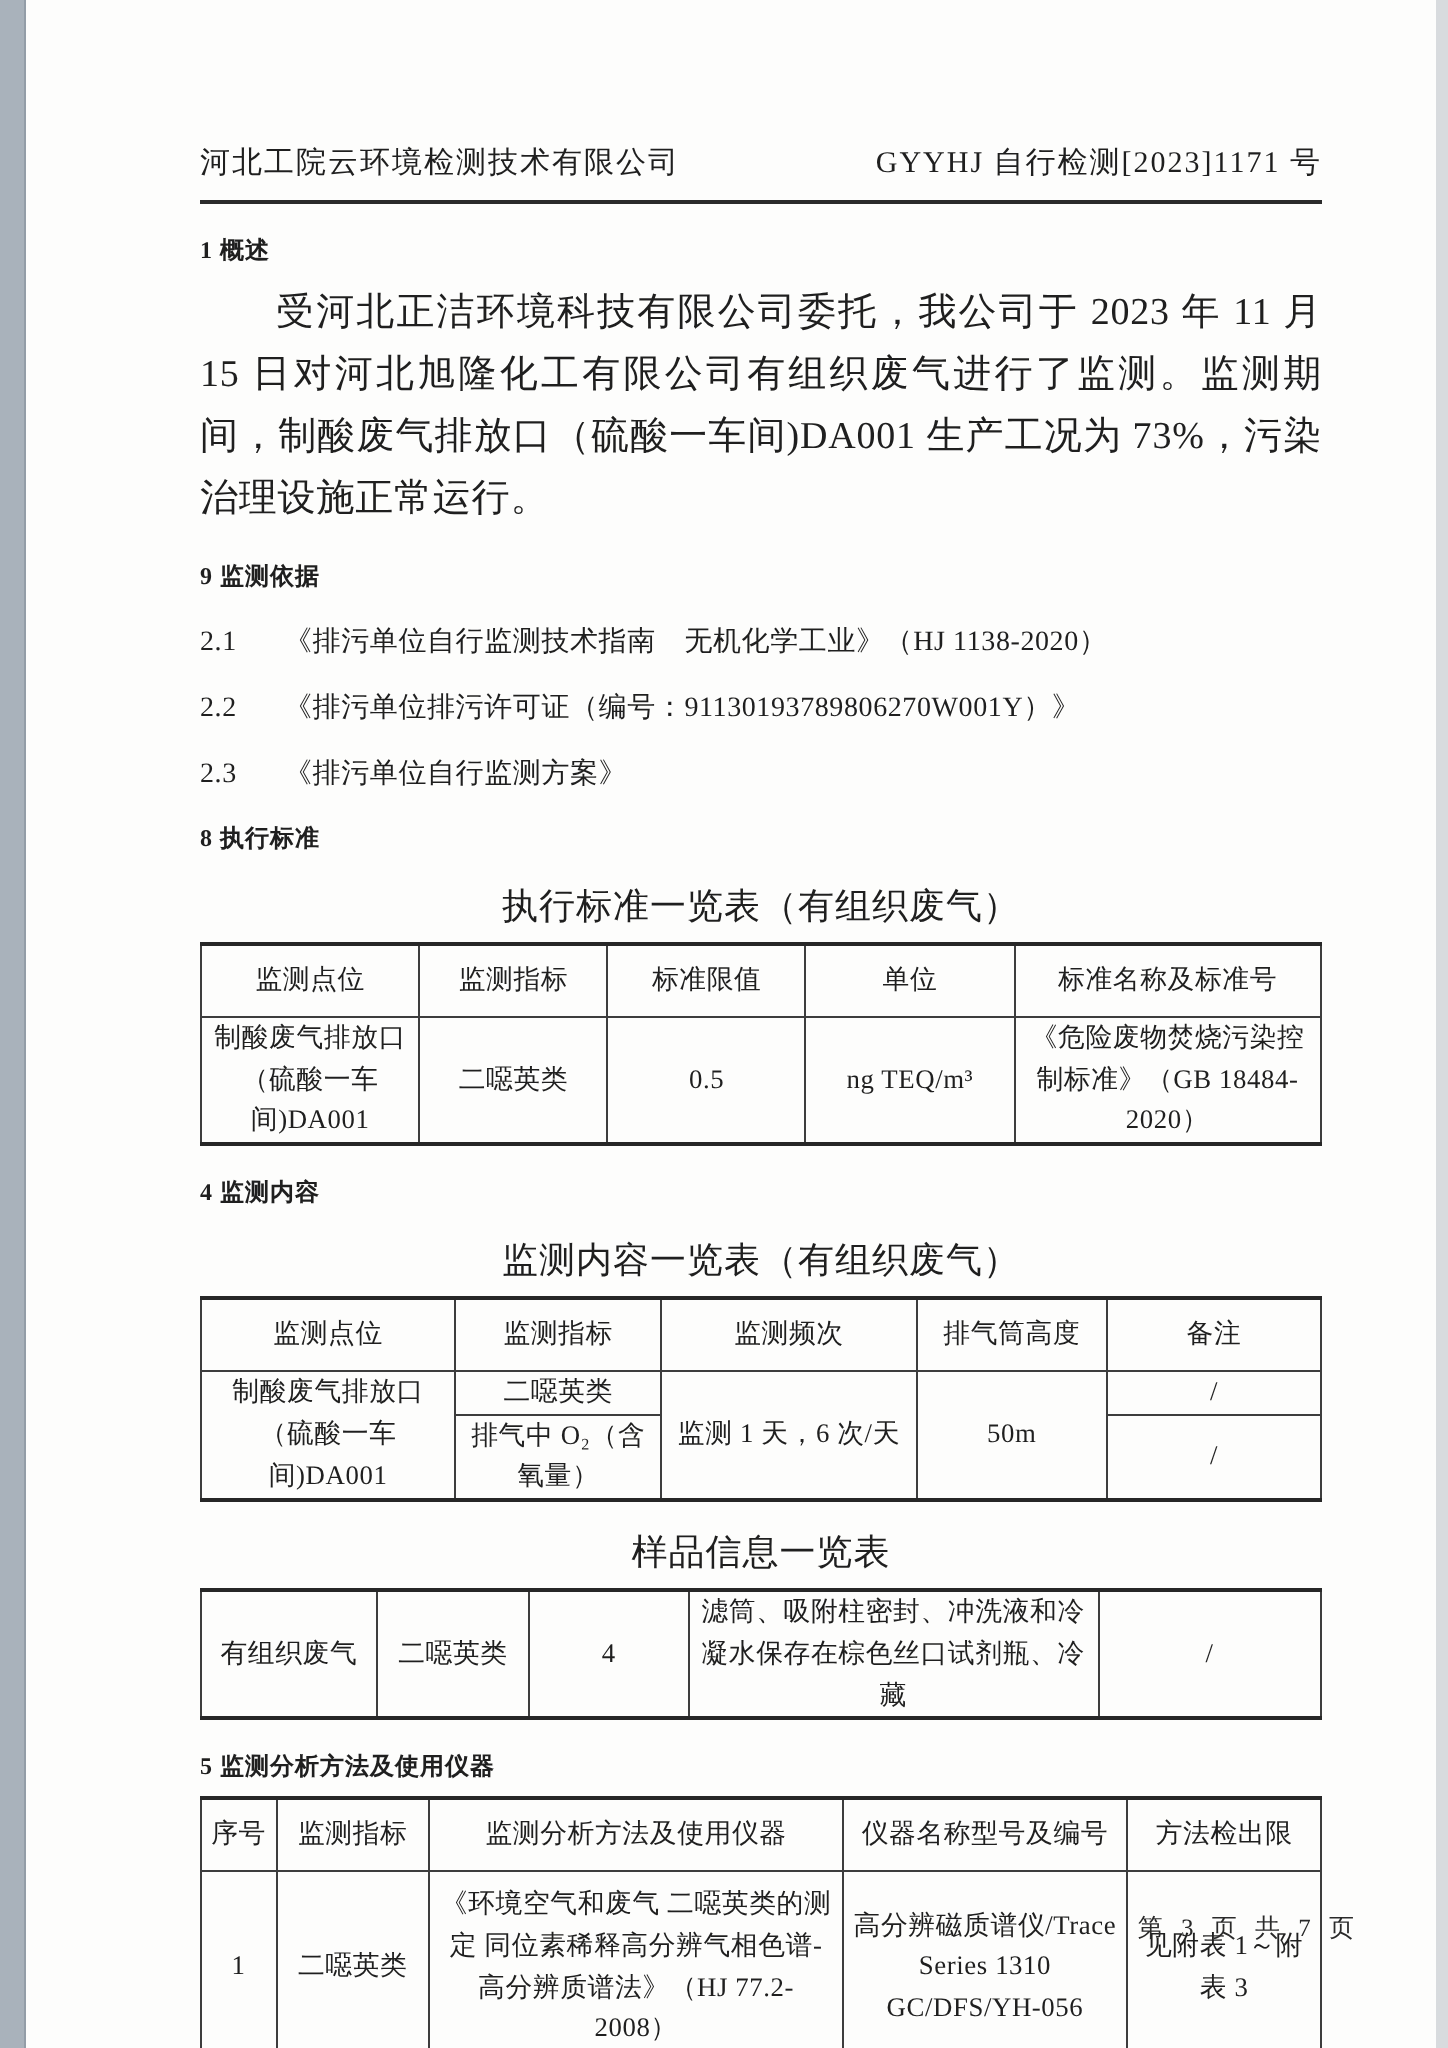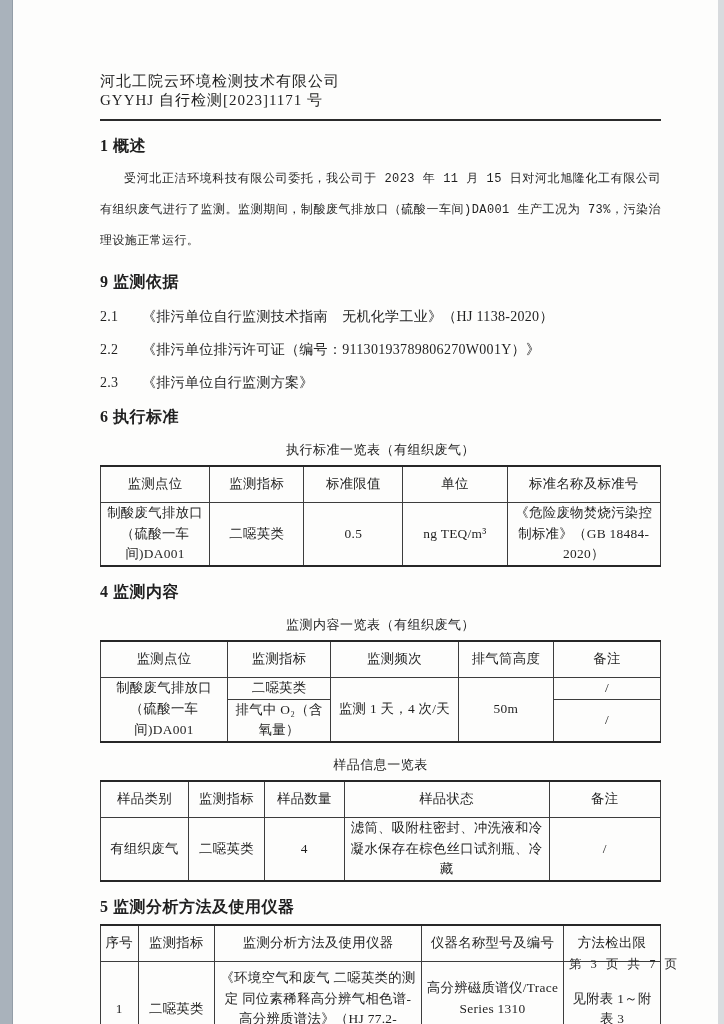--- a/index.html
+++ b/index.html
@@ -18,30 +18,30 @@
   .edge-right {
     position: absolute; right: 0; top: 0; width: 6px; height: 1024px;
     background: #d8dbde;
   }
   .content {
     position: absolute; left: 100px; top: 72px; width: 561px;
   }
   .doc-header {
     display: flex; justify-content: space-between; align-items: baseline;
     font-size: 15px; letter-spacing: 1px;
-    border-bottom: 2px solid #2b2b2b; padding-bottom: 9px; flex-direction: column;
+    border-bottom: 2px solid #2b2b2b; padding-bottom: 9px;
   }
-  .sec-title { font-weight: bold; font-size: 16px; margin-top: 15px; letter-spacing: 0.5px; }
+  .sec-title { font-weight: bold; font-size: 12px; margin-top: 15px; letter-spacing: 0.5px; }
   .para {
-    margin-top: 7px; font-size: 12px; line-height: 31px;
-    text-indent: 2em; text-align: justify; letter-spacing: 0.4px; font-family: Liberation Mono, monospace;
+    margin-top: 7px; font-size: 19px; line-height: 31px;
+    text-indent: 2em; text-align: justify; letter-spacing: 0.4px;
   }
   .ref-item { margin-top: 15px; font-size: 14px; letter-spacing: 0.3px; }
   .ref-num { display: inline-block; min-width: 42px; }
-  .tbl-title { margin-top: 13px; text-align: center; font-size: 13px; letter-spacing: 0.5px; }
+  .tbl-title { margin-top: 13px; text-align: center; font-size: 18px; letter-spacing: 0.5px; }
   table.rpt {
     width: 100%; border-collapse: collapse; margin-top: 6px;
     border-top: 2.5px solid #272727; border-bottom: 2.5px solid #272727;
     font-size: 13.4px;
   }
   table.rpt th, table.rpt td {
     border: 1px solid #3d3d3d;
     border-top-width: 1px; text-align: center; vertical-align: middle;
     padding: 0 3px; line-height: 1.55; font-weight: normal;
     letter-spacing: 0.3px;
@@ -74,21 +74,21 @@
   <div class="ref-item">
     <span class="ref-num">2.1</span><span>《排污单位自行监测技术指南　无机化学工业》（HJ 1138-2020）</span>
   </div>
   <div class="ref-item">
     <span class="ref-num">2.2</span><span>《排污单位排污许可证（编号：91130193789806270W001Y）》</span>
   </div>
   <div class="ref-item">
     <span class="ref-num">2.3</span><span>《排污单位自行监测方案》</span>
   </div>
 
-  <div class="sec-title">6 执行标准</div>
+  <div class="sec-title">8 执行标准</div>
   <div class="tbl-title">执行标准一览表（有组织废气）</div>
   <table class="rpt t-standards">
     <colgroup>
       <col style="width:19.5%">
         <col style="width:16.8%">
         <col style="width:17.7%">
         <col style="width:18.6%">
         <col style="width:27.4%">
     </colgroup>
     <tbody>
@@ -123,48 +123,41 @@
         <tr>
       <th>监测点位</th>
       <th>监测指标</th>
       <th>监测频次</th>
       <th>排气筒高度</th>
       <th>备注</th>
     </tr>
     <tr>
       <td rowspan="2">制酸废气排放口（硫酸一车间)DA001</td>
       <td>二噁英类</td>
-      <td rowspan="2">监测 1 天，4 次/天</td>
+      <td rowspan="2">监测 1 天，6 次/天</td>
       <td rowspan="2">50m</td>
       <td>/</td>
     </tr>
     <tr>
       <td>排气中 O₂（含氧量）</td>
       <td>/</td>
     </tr>
   </tbody>
     </table>
 
   <div class="tbl-title">样品信息一览表</div>
   <table class="rpt t-sample">
     <colgroup>
       <col style="width:15.7%">
         <col style="width:13.6%">
         <col style="width:14.2%">
         <col style="width:36.6%">
         <col style="width:19.9%">
     </colgroup>
     <tbody>
-        <tr>
-      <th>样品类别</th>
-      <th>监测指标</th>
-      <th>样品数量</th>
-      <th>样品状态</th>
-      <th>备注</th>
-    </tr>
     <tr>
       <td>有组织废气</td>
       <td>二噁英类</td>
       <td>4</td>
       <td>滤筒、吸附柱密封、冲洗液和冷凝水保存在棕色丝口试剂瓶、冷藏</td>
       <td>/</td>
     </tr>
   </tbody>
     </table>
 

